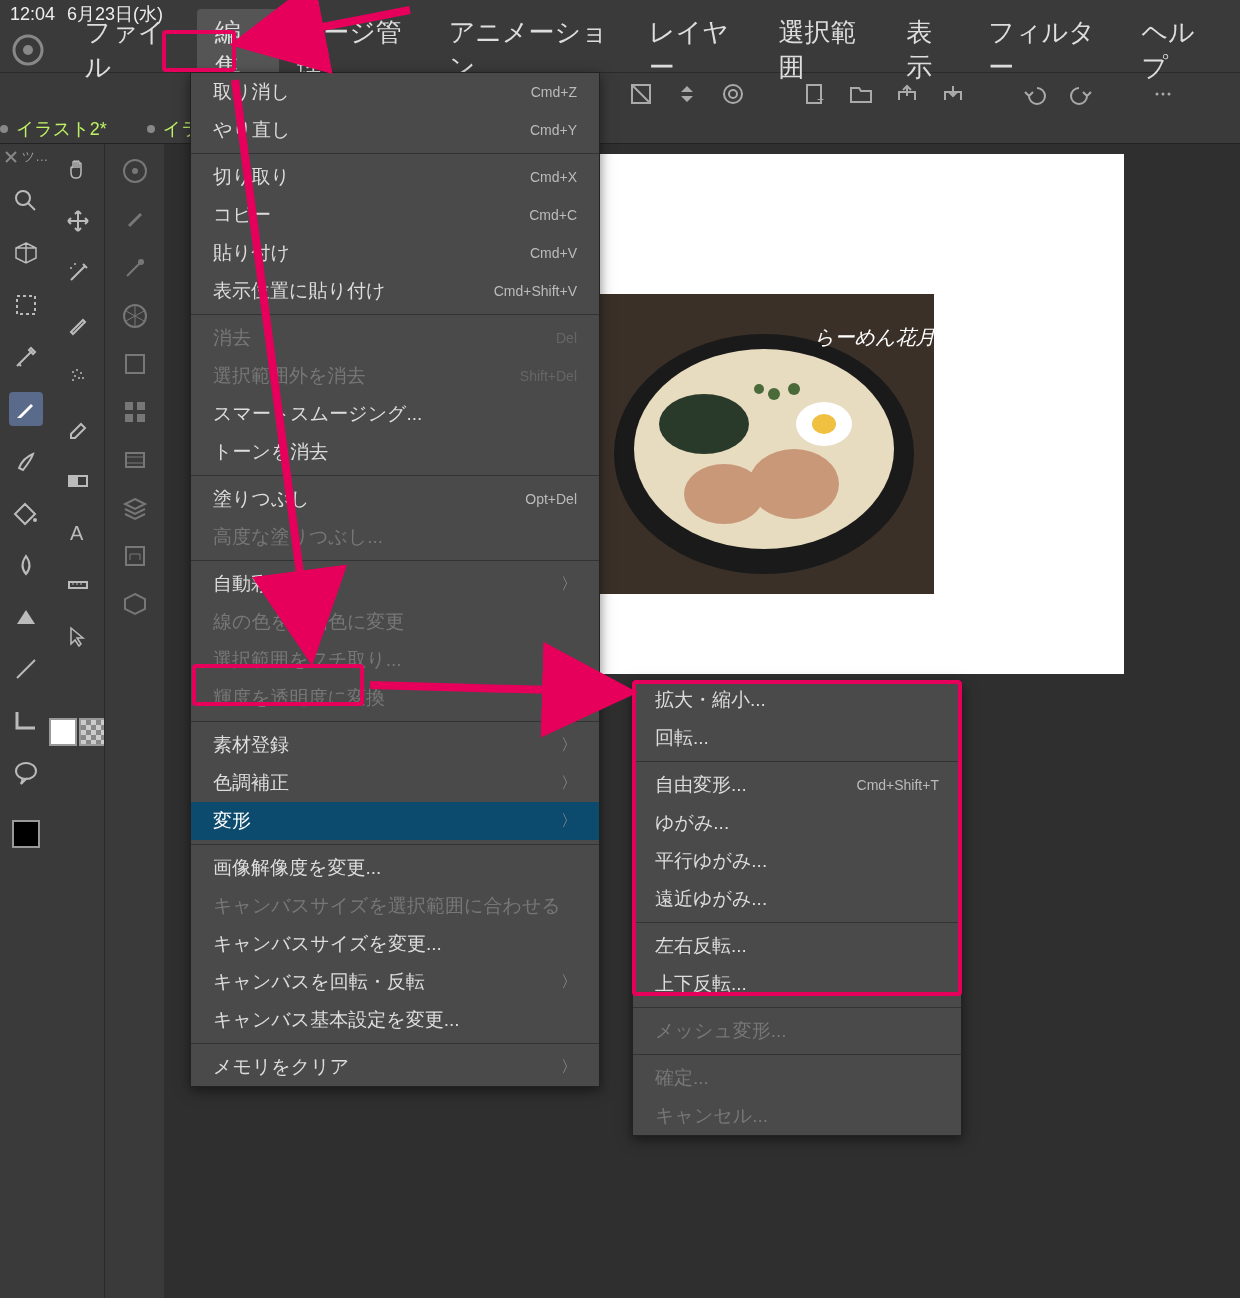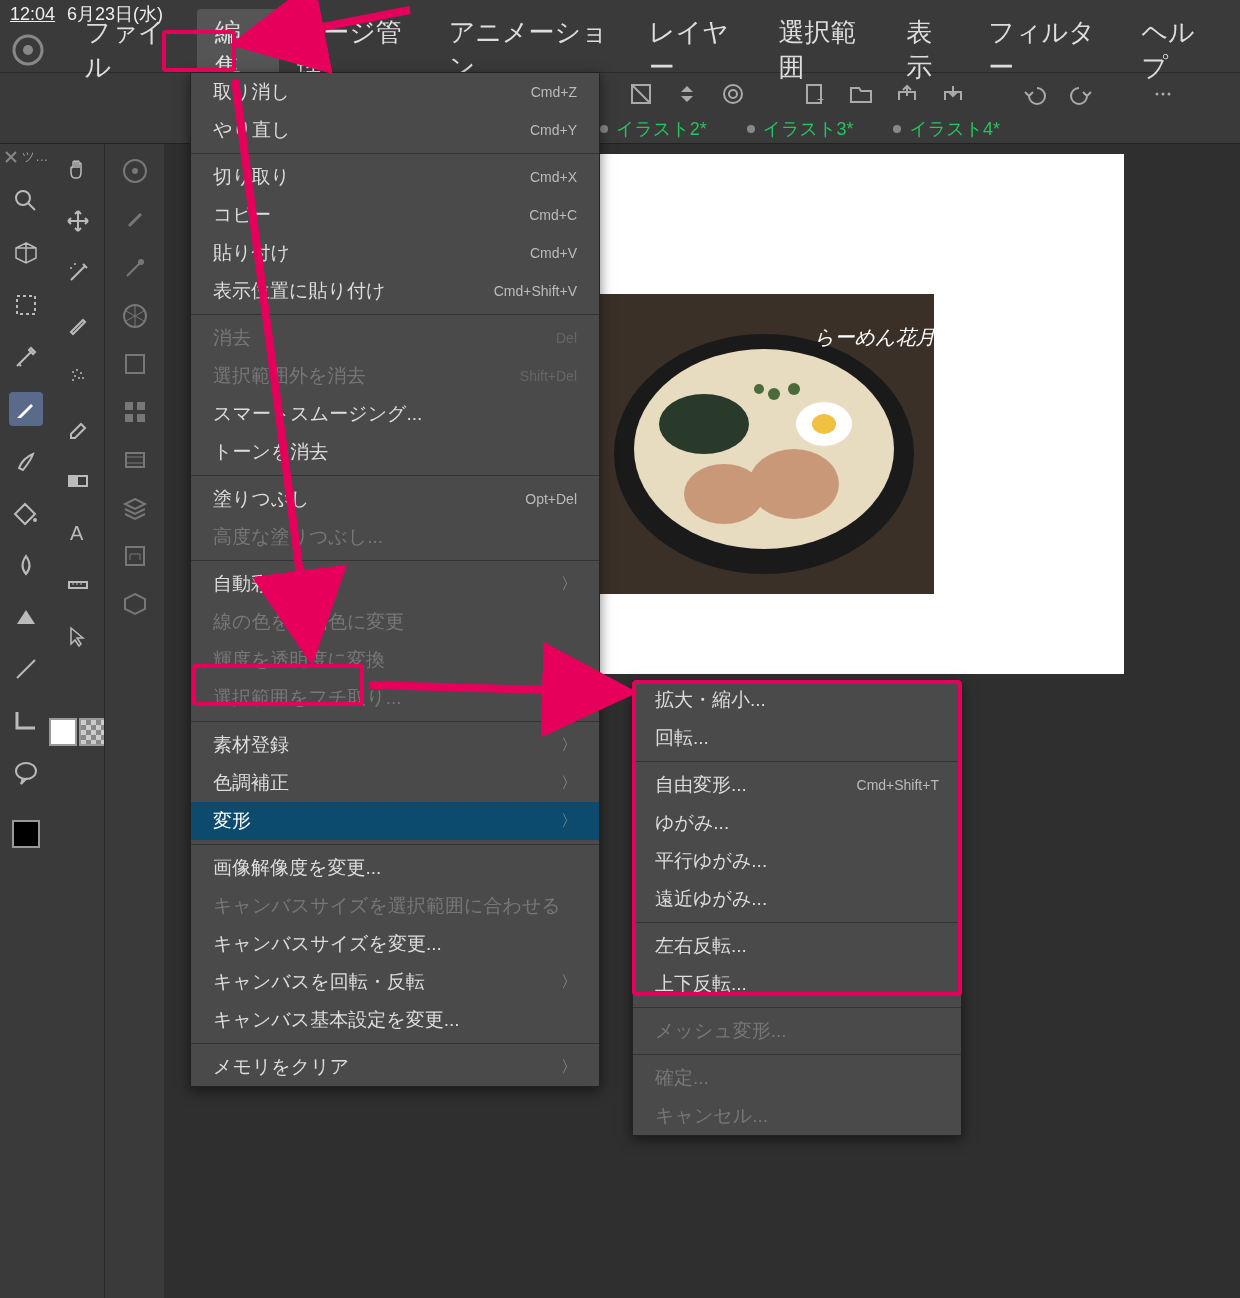--- a/index.html
+++ b/index.html
@@ -1,29 +1,29 @@
 <!DOCTYPE html>
 <html><head>
 <meta charset="utf-8">
 <style>
 * { margin: 0; padding: 0; box-sizing: border-box; font-family: -apple-system, "Hiragino Sans", sans-serif; }
 body { width: 1240px; height: 1298px; background: #3a3a3a; color: #ccc; overflow: hidden; position: relative; }
 
 .status-bar { height: 28px; display: flex; align-items: center; padding: 0 10px; font-size: 18px; color: #eee; }
-.status-bar .time { margin-right: 12px; text-decoration: underline; }
+.status-bar .time { margin-right: 12px; }
 
 .menubar { height: 44px; display: flex; align-items: center; padding: 0 10px; gap: 0; }
 .menubar .logo { width: 40px; height: 40px; margin-right: 20px; display:flex; align-items:center; justify-content:center;}
 .menubar .mitem { padding: 6px 18px; font-size: 26px; color: #ddd; cursor: pointer; border-radius: 4px; }
 .menubar .mitem.active { background: #555; }
 
 .toolbar { height: 42px; display: flex; align-items: center; padding: 0 10px; gap: 16px; color: #aaa; border-top: 1px solid #2a2a2a;}
 .toolbar .tbtn { width: 30px; height: 30px; display:flex; align-items:center; justify-content:center; }
 
-.tabs { height: 30px; display: flex; align-items: center; padding-left: 600px; gap: 40px; font-size: 18px; color: #22c55e; border-bottom: 1px solid #222;}
+.tabs { height: 30px; display: flex; align-items: center; gap: 40px; font-size: 18px; color: #bef264; border-bottom: 1px solid #222;}
 .tabs .tab { display:flex; align-items:center; gap:8px;}
 .tabs .dot { width:8px; height:8px; border-radius:50%; background:#888; display:inline-block;}
 
 .workspace { position: absolute; top: 144px; left: 0; right: 0; bottom: 0; display: flex; }
 
 .tool-col { width: 50px; background: #3a3a3a; display: flex; flex-direction: column; align-items: center; gap: 18px; padding-top: 8px;}
 .tool-col .ticon { width: 34px; height: 34px; display:flex; align-items:center; justify-content:center; color:#bbb; border-radius:4px;}
 .tool-col .ticon.sel { background: #5a6a8a; color: #fff; }
 
 .swatch-row { display:flex; gap:2px; margin-top:10px; padding:2px;}
@@ -437,24 +437,24 @@
     </div>
     <div class="divider"></div>
     <div class="ditem">
       <span>自動彩色</span>
       <span class="arrow-r">〉</span>
     </div>
     <div class="ditem disabled">
       <span>線の色を描画色に変更</span>
     </div>
     <div class="ditem disabled">
+      <span>選択範囲をフチ取り...</span>
+    </div>
+    <div class="ditem disabled">
       <span>輝度を透明度に変換</span>
-    </div>
-    <div class="ditem disabled">
-      <span>選択範囲をフチ取り...</span>
     </div>
     <div class="divider"></div>
     <div class="ditem">
       <span>素材登録</span>
       <span class="arrow-r">〉</span>
     </div>
     <div class="ditem">
       <span>色調補正</span>
       <span class="arrow-r">〉</span>
     </div>

